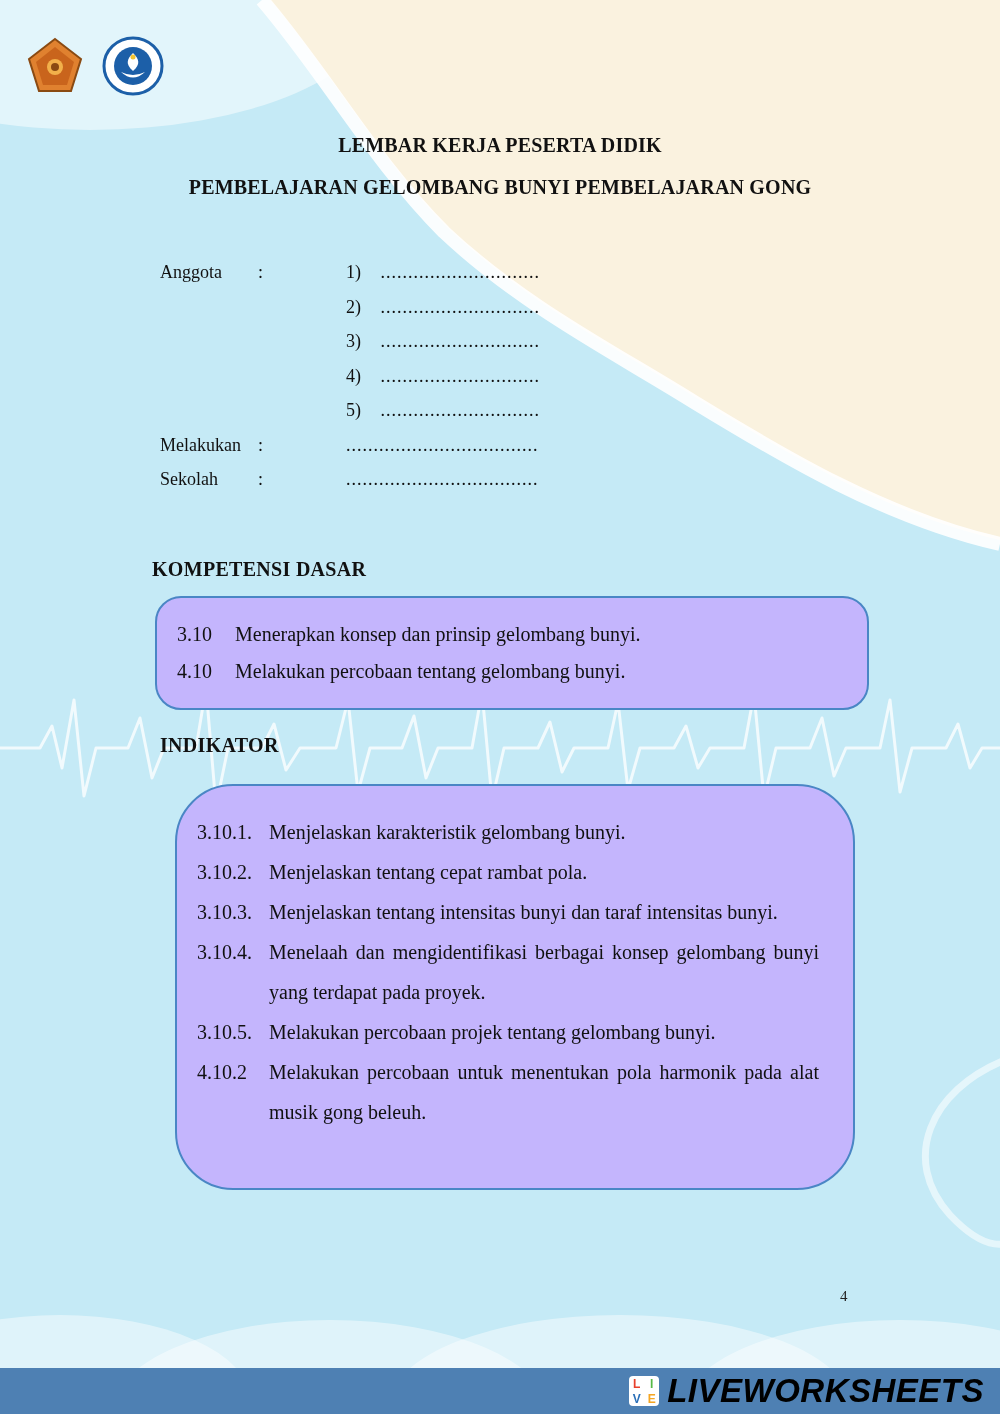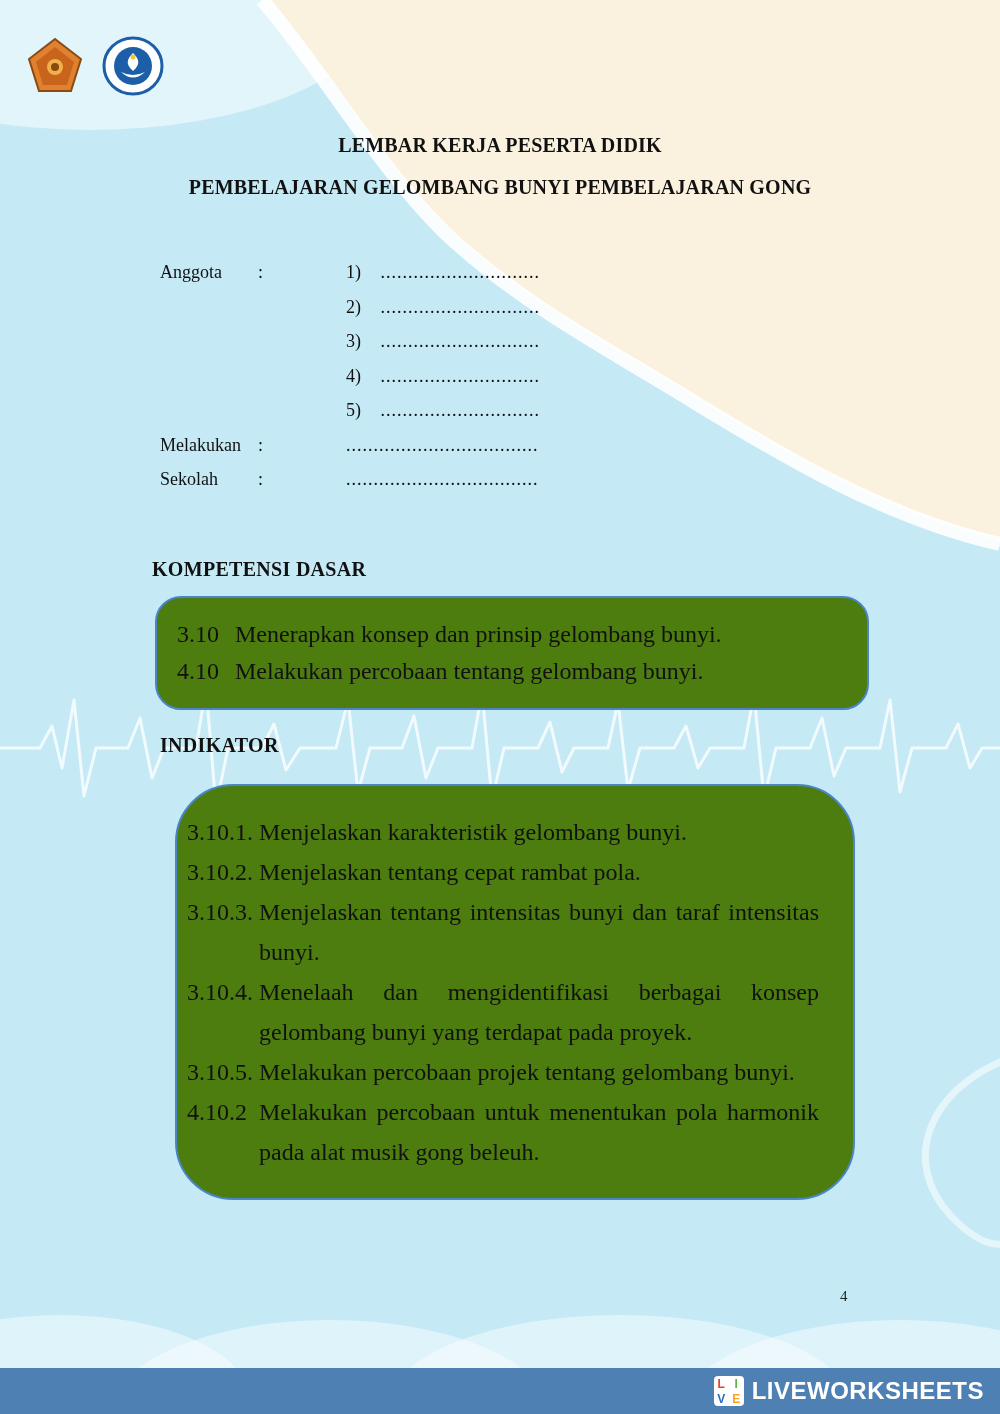--- a/index.html
+++ b/index.html
@@ -16,40 +16,40 @@
   .form-row{display:flex;min-height:34.5px;align-items:baseline;}
   .form-label{width:186px;display:flex;flex:0 0 186px;}
   .form-word{display:inline-block;width:98px;}
   .num{display:inline-block;width:30px;}
   .dots{letter-spacing:1px;}
 
   .heading{position:absolute;margin:0;font-size:20px;font-weight:bold;letter-spacing:.3px;}
   .kd-heading{top:558px;left:152px;}
   .ind-heading{top:734px;left:160px;}
 
-  .box{position:absolute;background:#4d7c0f;border:2px solid #4a86c5;box-sizing:border-box;font-size:24px;}
+  .box{position:absolute;background:#c4b5fd;border:2px solid #4a86c5;box-sizing:border-box;font-size:20px;}
   .kd-box{top:596px;left:155px;width:714px;min-height:112px;border-radius:26px;padding:18px 24px 18px 20px;line-height:37px;}
-  .ind-box{top:784px;left:175px;width:680px;min-height:406px;border-radius:58px;padding:26px 34px 26px 10px;line-height:40px;}
+  .ind-box{top:784px;left:175px;width:680px;min-height:406px;border-radius:58px;padding:26px 34px 26px 20px;line-height:40px;}
 
   .kd-item{padding-left:58px;}
   .kd-item .code{display:inline-block;width:58px;margin-left:-58px;}
   .ind-item{padding-left:72px;text-align:justify;}
   .ind-item .code{display:inline-block;width:72px;margin-left:-72px;}
 
   .page-num{position:absolute;top:1288px;left:840px;font-size:15px;color:#222;}
 
   .footer{position:absolute;left:0;bottom:0;width:1000px;height:46px;background:#4e80b3;z-index:2;
           display:flex;align-items:center;justify-content:flex-end;padding-right:16px;box-sizing:border-box;}
   .lw{display:flex;align-items:center;gap:8px;cursor:pointer;}
   .lw-logo{width:30px;height:30px;background:#ffffff;border-radius:4px;display:grid;
            grid-template-columns:1fr 1fr;grid-template-rows:1fr 1fr;
            font-family:"Liberation Sans", sans-serif;font-weight:bold;font-size:12px;line-height:1;}
   .lw-logo span{display:flex;align-items:center;justify-content:center;}
   .lw-l0{color:#e8412c;}.lw-l1{color:#57b947;}.lw-l2{color:#2a6fb8;}.lw-l3{color:#f5a623;}
-  .lw-text{font-family:"Liberation Sans", sans-serif;font-weight:bold;font-size:24px;color:#ffffff;letter-spacing:.5px;}
+  .lw-text{font-family:"Liberation Sans", sans-serif;font-weight:bold;font-size:33px;color:#000000;letter-spacing:.5px;font-style:italic;}
 </style>
 </head>
 <body>
 
 <div class="page">
 
   <svg class="bg" width="1000" height="1414" viewBox="0 0 1000 1414">
     <ellipse cx="90" cy="5" rx="290" ry="125" fill="rgba(255,255,255,0.5)"></ellipse>
     <path d="M 270 0 C 330 70 380 160 450 230 C 530 305 620 350 700 400 C 790 455 890 515 1000 540 L 1000 0 Z" fill="#faf2df"></path>
     <path d="M 262 0 C 324 72 374 162 444 232 C 524 307 614 352 694 402 C 784 457 886 518 1000 544" fill="none" stroke="rgba(255,255,255,0.9)" stroke-width="14"></path>

